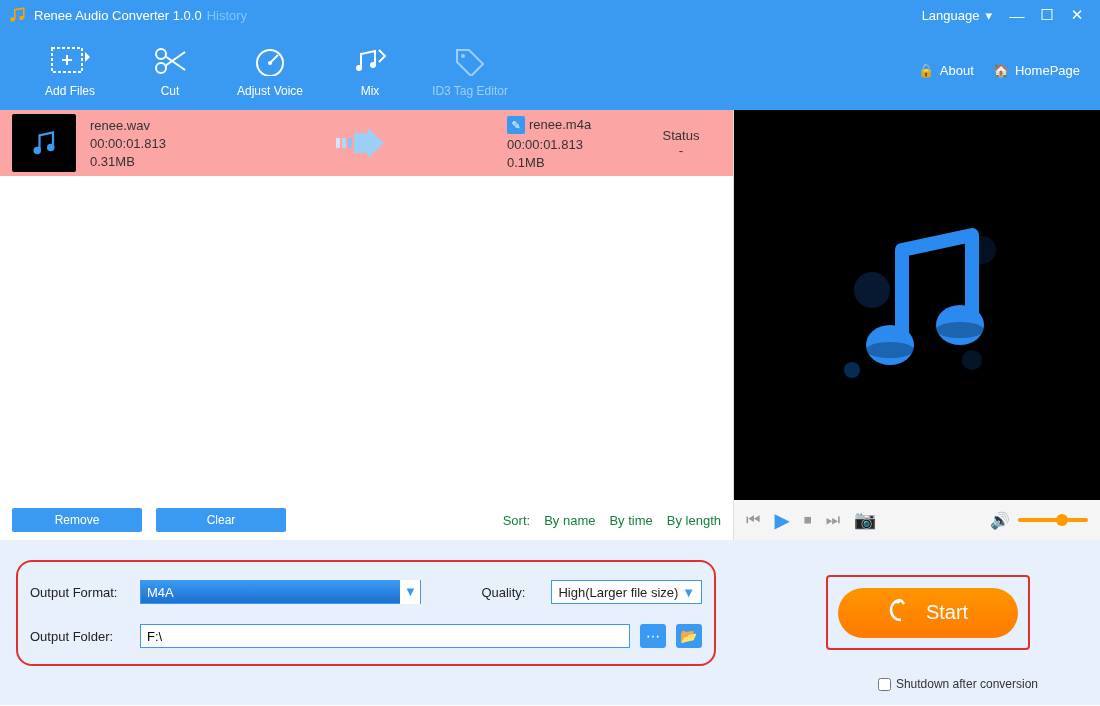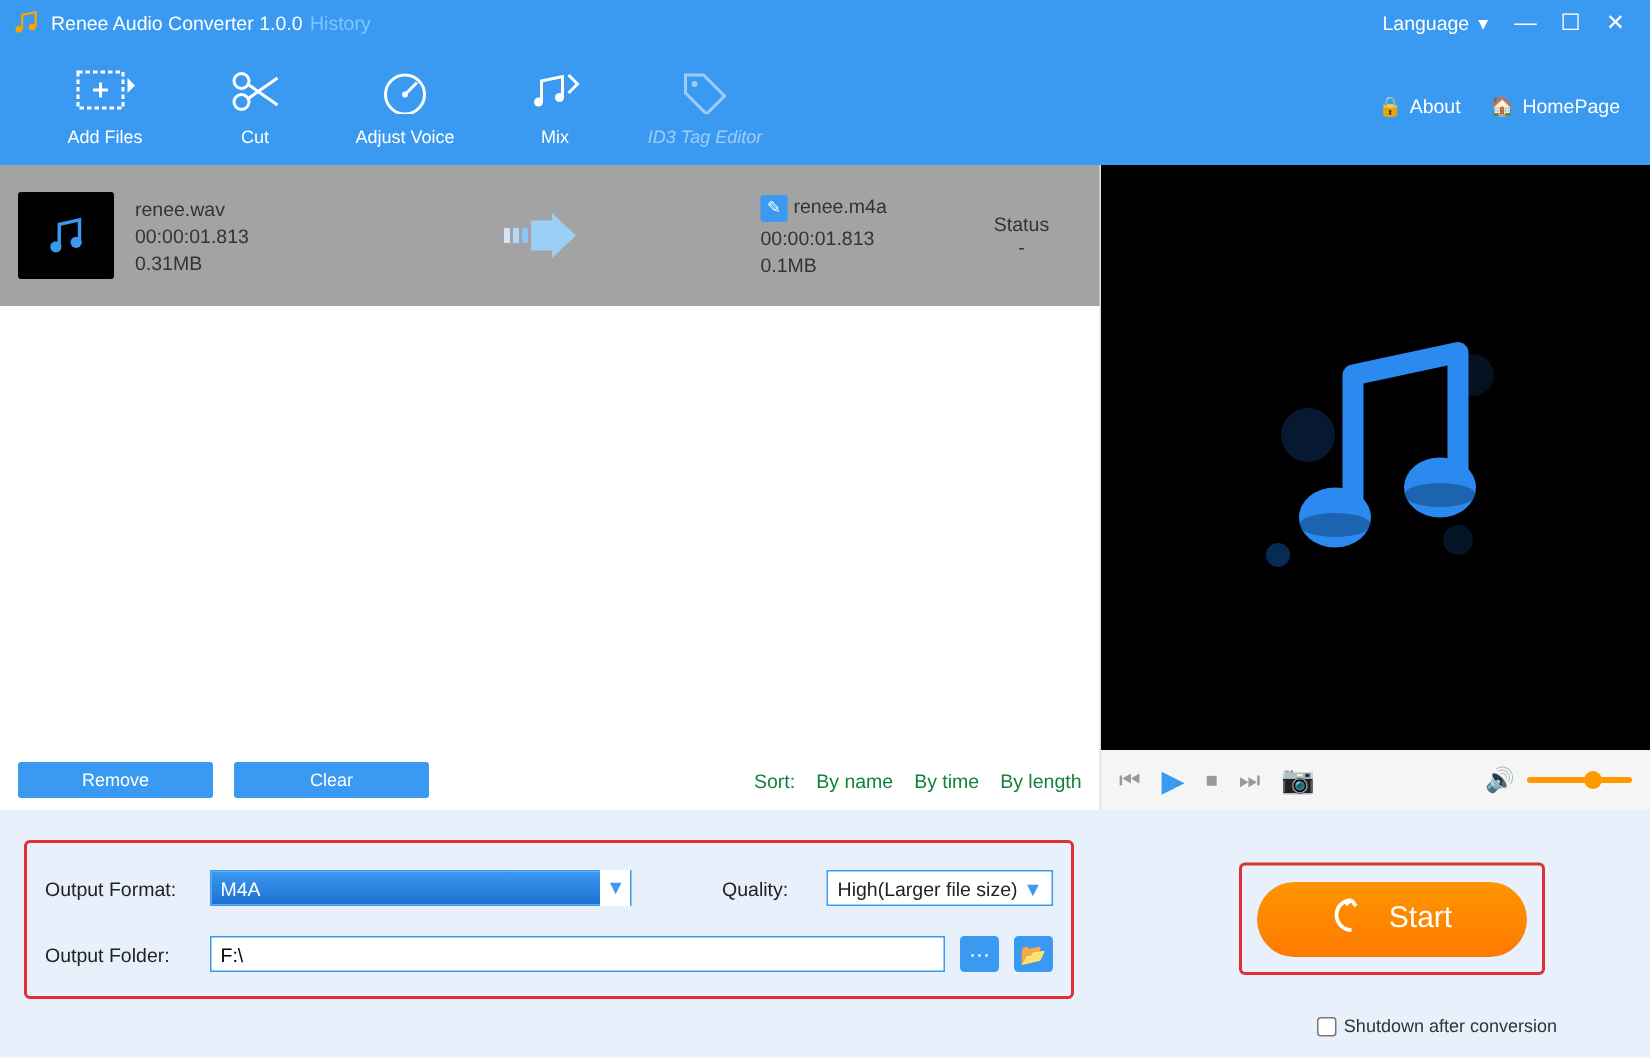--- a/index.html
+++ b/index.html
@@ -5,47 +5,47 @@
 *{box-sizing:border-box;margin:0;padding:0;font-family:"Segoe UI",Arial,sans-serif;}
 body{width:1100px;height:706px;overflow:hidden;background:#fff;}
 .title-bar{height:30px;background:linear-gradient(#3a9af1,#3a9af1);display:flex;align-items:center;padding:0 8px;color:#fff;font-size:13px;}
 .title-bar .logo{width:18px;height:18px;display:inline-block;margin-right:8px;}
 .title-bar .spacer{flex:1;}
 .title-bar .lang{display:flex;align-items:center;gap:6px;margin-right:10px;cursor:pointer;}
 .title-bar .win-btn{width:30px;text-align:center;cursor:pointer;font-size:15px;}
 .title-bar .history{color:#7fc6ff;margin-left:5px;cursor:pointer;}
 .toolbar{height:80px;background:linear-gradient(#3a9af1,#3a9af1);display:flex;align-items:center;padding:0 20px;color:#fff;font-size:12px;}
 .tool-btn{display:flex;flex-direction:column;align-items:center;gap:5px;width:100px;cursor:pointer;}
-.tool-btn.disabled{opacity:.5;cursor:default;font-style:italic;}
+.tool-btn.disabled{opacity:.5;cursor:default;}
 .tool-btn .icon{height:36px;display:flex;align-items:center;justify-content:center;}
 .toolbar .right{margin-left:auto;display:flex;gap:20px;align-items:center;}
 .right-link{display:flex;align-items:center;gap:5px;cursor:pointer;font-size:13px;}
 .main{display:flex;height:430px;background:#fff;}
 .file-area{flex:1;display:flex;flex-direction:column;border-right:1px solid #ddd;}
-.file-row{height:94px;background:#a3a3a3;display:flex;align-items:center;padding:0 12px;gap:14px;font-size:13px;color:#333;}
+.file-row{height:66px;background:#fca5a5;display:flex;align-items:center;padding:0 12px;gap:14px;font-size:13px;color:#333;}
 .thumb{width:64px;height:58px;background:#000;border-radius:2px;display:flex;align-items:center;justify-content:center;}
 .thumb svg{width:36px;height:36px;}
 .file-col{display:flex;flex-direction:column;gap:3px;min-width:120px;}
 .arrow-col{flex:1;display:flex;justify-content:center;}
 .status-col{min-width:80px;text-align:center;}
 .m4a-ico{display:inline-block;width:18px;height:18px;background:#3a9af1;color:#fff;font-size:11px;text-align:center;line-height:18px;margin-right:4px;border-radius:2px;}
 .list-footer{margin-top:auto;height:40px;display:flex;align-items:center;padding:0 12px;gap:14px;font-size:13px;}
 .btn-blue{height:24px;width:130px;background:#3a9af1;border:none;color:#fff;font-size:12px;border-radius:2px;cursor:pointer;}
 .sort-group{margin-left:auto;display:flex;align-items:center;gap:14px;color:#15803d;}
 .sort-group span{cursor:pointer;}
 .preview{width:366px;display:flex;flex-direction:column;}
 .preview-img{flex:1;background:#000;display:flex;align-items:center;justify-content:center;}
 .player{height:40px;background:#f5f5f5;display:flex;align-items:center;gap:14px;padding:0 12px;}
 .player .pbtn{cursor:pointer;color:#3a9af1;}
 .player .pbtn.muted{color:#999;}
 .vol{margin-left:auto;display:flex;align-items:center;gap:8px;}
 .vol-slider{width:70px;height:4px;background:#ff9900;position:relative;border-radius:2px;}
 .vol-slider::after{content:"";position:absolute;right:20px;top:-4px;width:12px;height:12px;background:#ff9900;border-radius:50%;}
 .bottom{height:165px;background:#e8f0fc;padding:20px 16px 10px 16px;display:flex;gap:110px;position:relative;}
-.output-box{border:2px solid #e03030;border-radius:4px;padding:18px 12px;width:700px;height:106px;display:flex;flex-direction:column;gap:20px;}
+.output-box{border:2px solid #e03030;border-radius:16px;padding:18px 12px;width:700px;height:106px;display:flex;flex-direction:column;gap:20px;}
 .orow{display:flex;align-items:center;gap:10px;font-size:13px;color:#222;}
 .orow label{min-width:100px;}
 .combo{height:24px;border:1px solid #3a9af1;display:flex;align-items:center;padding:0 6px;background:#fff;position:relative;}
 .combo.sel{background:linear-gradient(#3a9af1,#1d6fd0);color:#fff;width:290px;}
 .combo .cv{flex:1;}
 .combo .drop{color:#3a9af1;cursor:pointer;}
 .combo.sel .drop{color:#3a9af1;background:#fff;width:20px;text-align:center;margin-right:-6px;height:24px;line-height:24px;}
 .quality{width:155px;}
 .path-input{flex:1;height:24px;border:1px solid #3a9af1;padding:0 6px;font-size:13px;}
 .icon-btn{width:26px;height:24px;background:#3a9af1;border:none;color:#fff;border-radius:3px;cursor:pointer;font-size:14px;display:flex;align-items:center;justify-content:center;}

